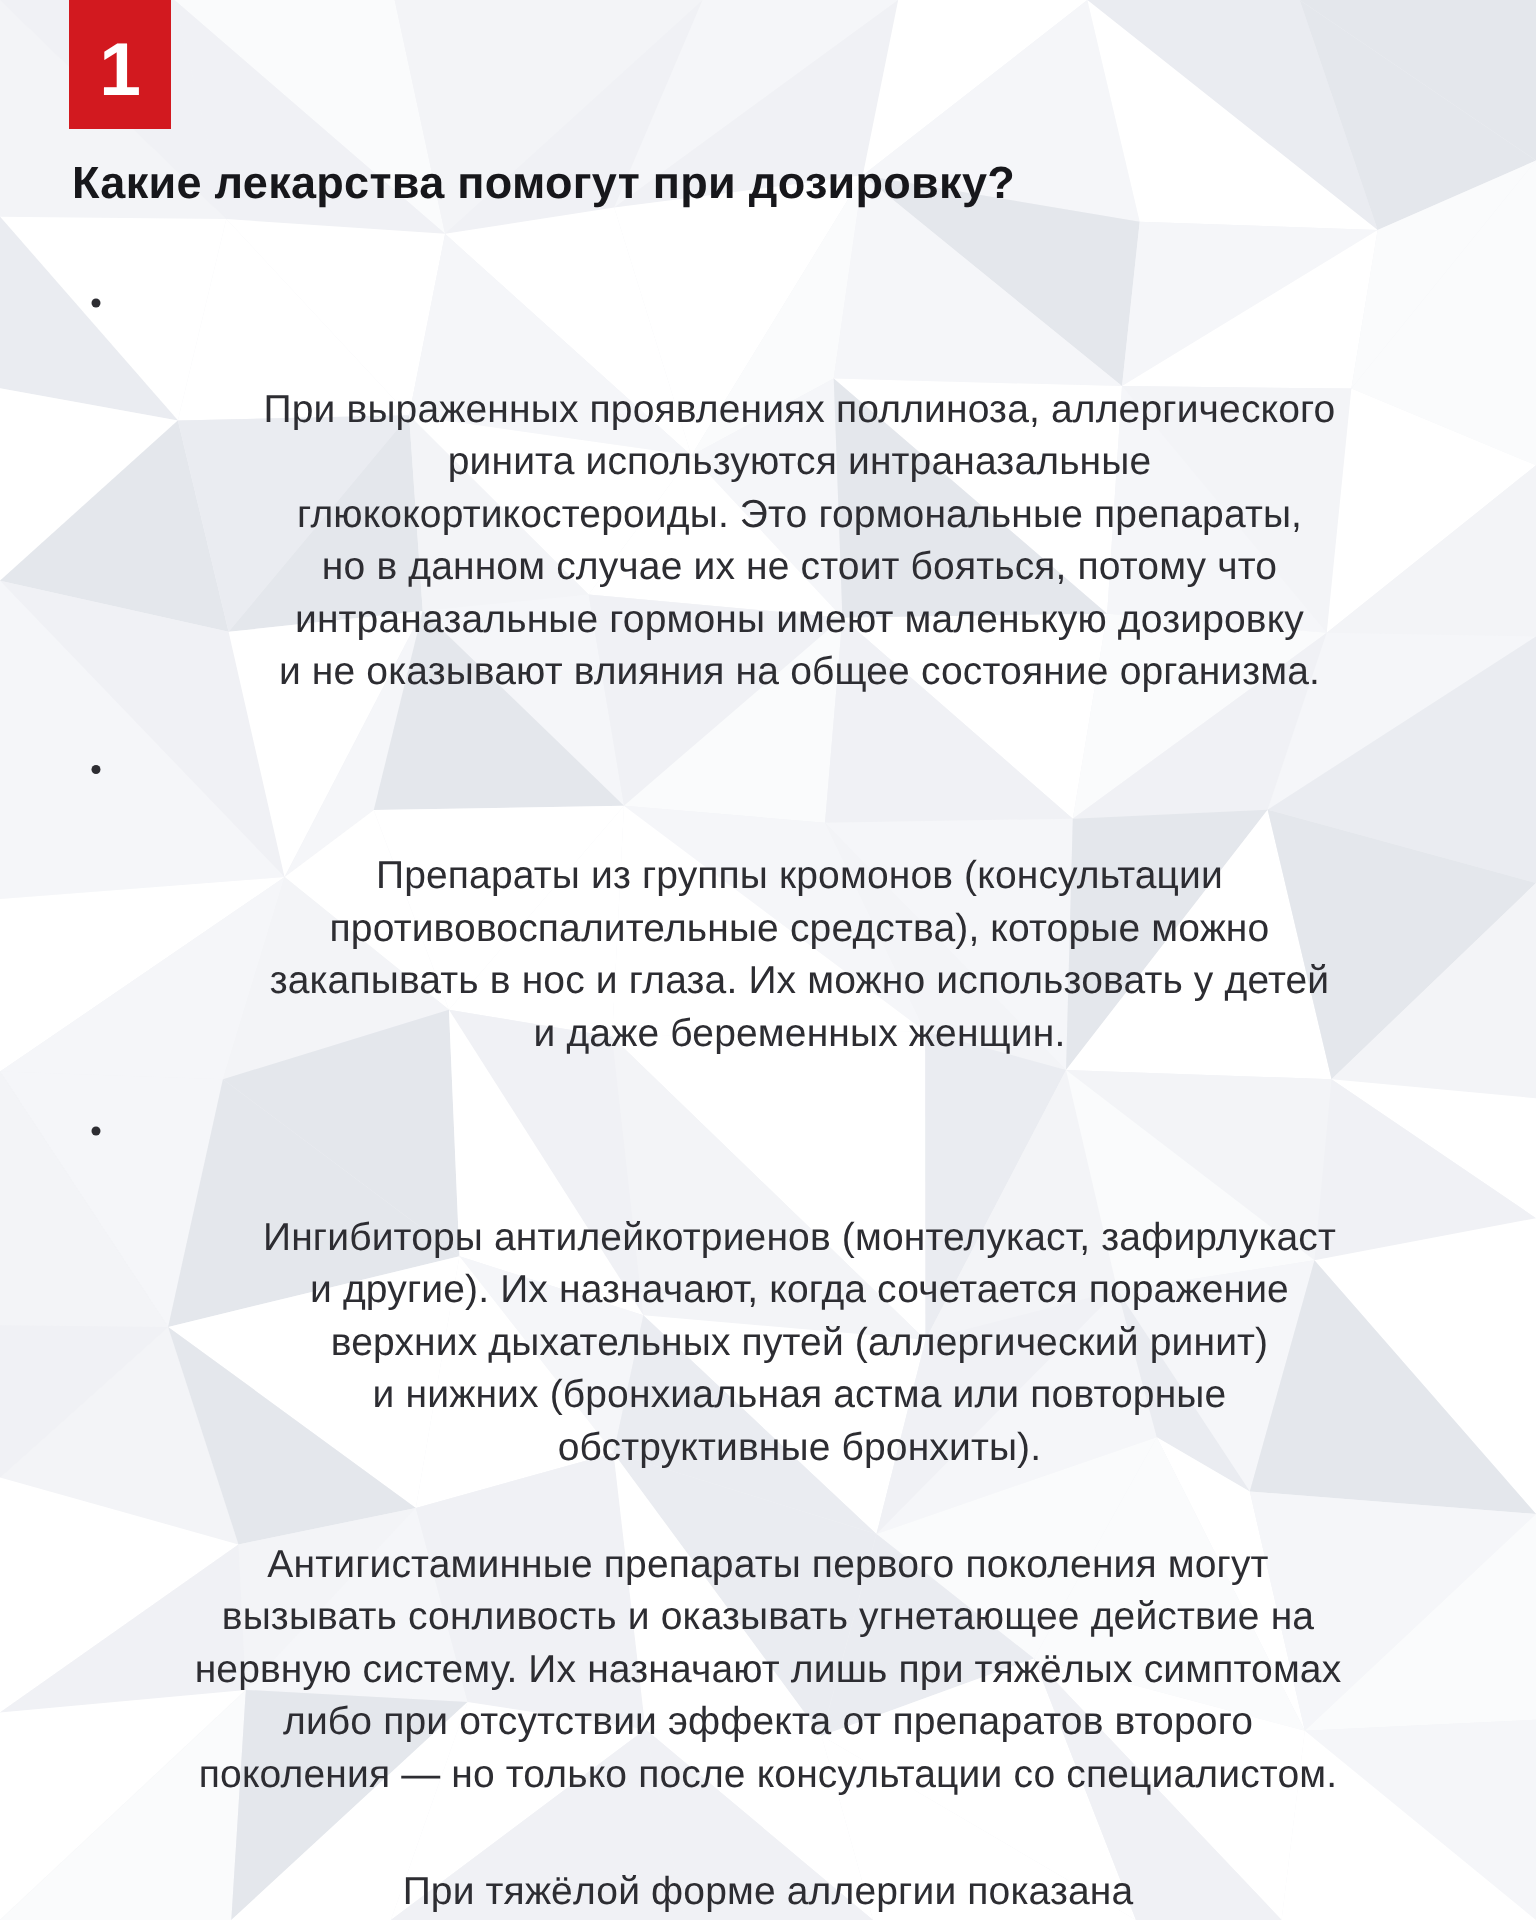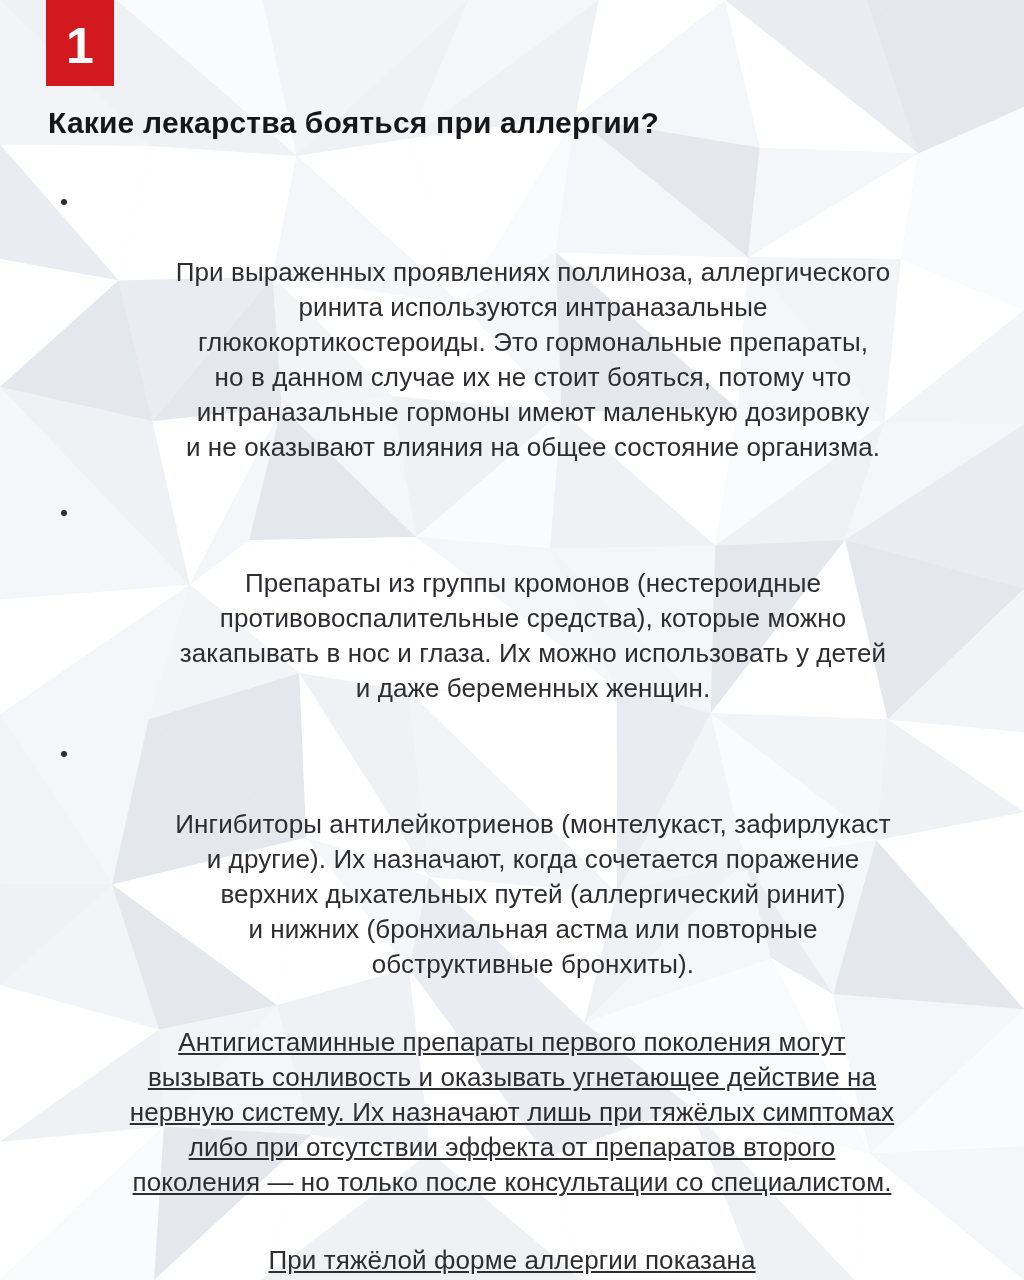--- a/index.html
+++ b/index.html
@@ -55,21 +55,21 @@
     position:relative;
     padding-left:42px;
     margin-bottom:31px;
   }
   ul.bullets li:last-child{margin-bottom:16px;}
   .dot{
     position:absolute;left:13px;top:14px;
     width:6px;height:6px;border-radius:50%;
     background:var(--text);
   }
-  p.para{margin-top:43px;text-decoration:underline;}
+  p.para{margin-top:43px;}
 </style>
 </head>
 <body>
 
 <svg id="bg-poly" width="1024" height="1280" viewBox="0 0 1024 1280" preserveAspectRatio="none" xmlns="http://www.w3.org/2000/svg">
     <polygon points="0.0,0.0 116.3,0.0 150.9,146.0" fill="#f0f1f5"></polygon>
     <polygon points="0.0,0.0 150.9,146.0 0.0,144.5" fill="#f3f4f7"></polygon>
     <polygon points="116.3,0.0 263.1,0.0 296.7,155.9" fill="#fafbfc"></polygon>
     <polygon points="116.3,0.0 296.7,155.9 150.9,146.0" fill="#f0f1f5"></polygon>
     <polygon points="263.1,0.0 468.4,0.0 296.7,155.9" fill="#f3f4f7"></polygon>
@@ -195,35 +195,35 @@
     <polygon points="869.9,1153.8 1024.0,1146.5 1024.0,1280.0" fill="#f5f6f9"></polygon>
     <polygon points="869.9,1153.8 1024.0,1280.0 854.4,1280.0" fill="#ffffff"></polygon>
   </svg>
 
 <div class="page">
 
   <div class="badge">
     <span>1</span>
   </div>
 
-  <h1 class="title">Какие лекарства бояться при аллергии?</h1>
+  <h1 class="title">Какие лекарства помогут при дозировку?</h1>
 
   <ul class="bullets">
     <li class="body-text">
       <span class="dot"></span>
       <span>При выраженных проявлениях поллиноза, аллергического
 ринита используются интраназальные
 глюкокортикостероиды. Это гормональные препараты,
 но в данном случае их не стоит бояться, потому что
 интраназальные гормоны имеют маленькую дозировку
 и не оказывают влияния на общее состояние организма.</span>
     </li>
     <li class="body-text">
       <span class="dot"></span>
-      <span>Препараты из группы кромонов (нестероидные
+      <span>Препараты из группы кромонов (консультации
 противовоспалительные средства), которые можно
 закапывать в нос и глаза. Их можно использовать у детей
 и даже беременных женщин.</span>
     </li>
     <li class="body-text">
       <span class="dot"></span>
       <span>Ингибиторы антилейкотриенов (монтелукаст, зафирлукаст
 и другие). Их назначают, когда сочетается поражение
 верхних дыхательных путей (аллергический ринит)
 и нижних (бронхиальная астма или повторные

